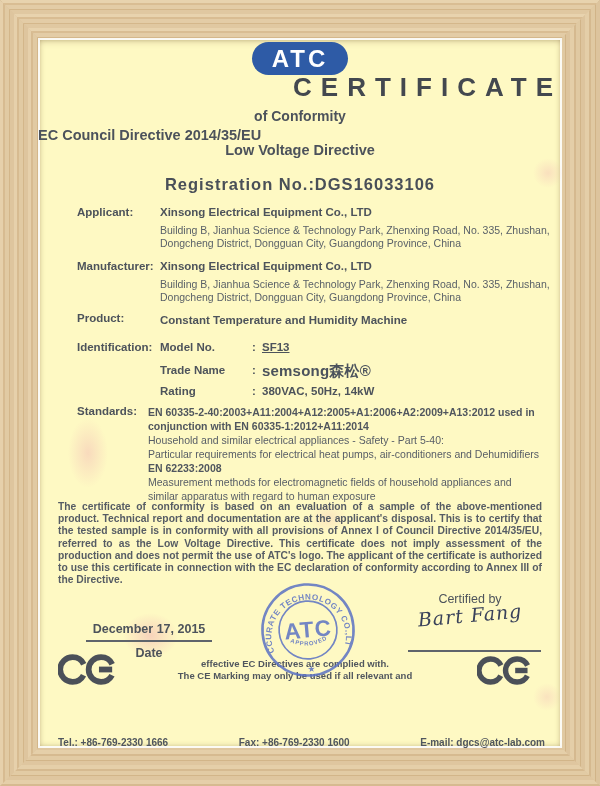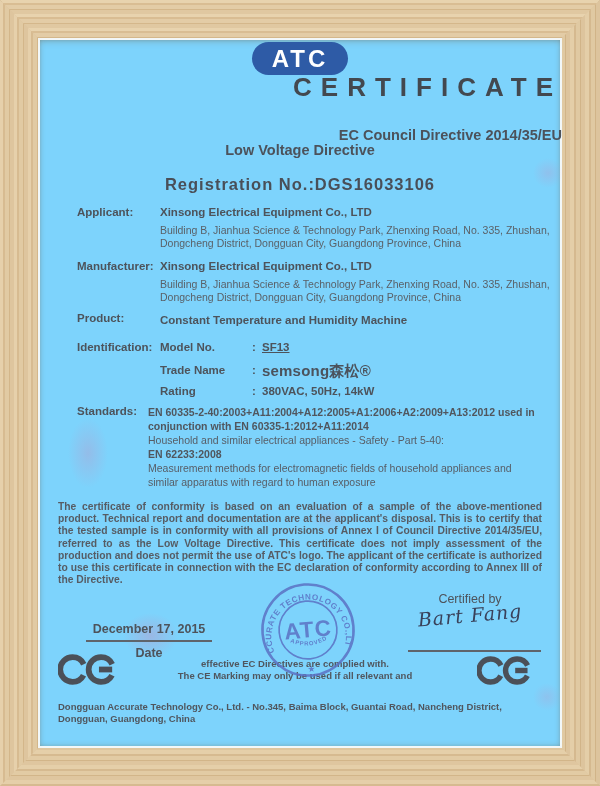--- a/index.html
+++ b/index.html
@@ -9,35 +9,35 @@
   .frame{position:absolute;inset:0;}
   .frame-piece{position:absolute;inset:0;}
   .frame-top{background:repeating-linear-gradient(to bottom,#e8d3ae 0 3px,#d9bd93 3px 5px,#e3cca6 5px 9px,#d4b78b 9px 10px,#e0c8a1 10px 14px);
              clip-path:polygon(0 0,600px 0,562px 38px,38px 38px);}
   .frame-bottom{background:repeating-linear-gradient(to bottom,#e5cfa9 0 4px,#d6ba90 4px 6px,#e2cba4 6px 10px,#d2b589 10px 11px,#dfc69f 11px 15px);
              clip-path:polygon(38px 748px,562px 748px,600px 786px,0 786px);}
   .frame-left{background:repeating-linear-gradient(to right,#e6d0ab 0 3px,#d7bb91 3px 5px,#e1caa3 5px 9px,#d3b68a 9px 10px,#dec59e 10px 14px);
              clip-path:polygon(0 0,38px 38px,38px 748px,0 786px);}
   .frame-right{background:repeating-linear-gradient(to right,#e4cea8 0 4px,#d5b98f 4px 6px,#e0c9a2 6px 10px,#d1b488 10px 11px,#ddc49d 11px 15px);
              clip-path:polygon(562px 38px,600px 0,600px 786px,562px 748px);}
-  .paper{position:absolute;left:38px;top:38px;right:38px;bottom:38px;background:#7dd3fc;
+  .paper{position:absolute;left:38px;top:38px;right:38px;bottom:38px;background:#fef9c3;
          box-shadow:inset 0 0 0 2px rgba(255,255,254,.9),
                     inset 0 5px 7px -3px rgba(120,92,55,.5),
                     inset 0 -4px 6px -3px rgba(120,92,55,.4),
                     inset 4px 0 6px -3px rgba(120,92,55,.35),
                     inset -4px 0 6px -3px rgba(120,92,55,.35);}
   .paper *{position:absolute;}
   .smudge{border-radius:50%;pointer-events:none;}
   .pill{left:50%;top:4px;transform:translateX(-50%);width:96px;height:33px;border-radius:17px;
         background:#2e5ba6;color:#fff;font-weight:bold;font-size:24px;letter-spacing:3px;
         display:flex;align-items:center;justify-content:center;z-index:3;position:absolute;}
   .title{left:0;right:0;top:34px;text-align:right;font-size:26px;font-weight:bold;
          letter-spacing:9px;color:#43484f;z-index:2;}
   .subtitle{left:0;right:0;top:70px;text-align:center;font-size:14px;font-weight:bold;color:#4c525b;}
-  .dir1{left:0;right:0;top:89px;text-align:right;font-size:14.5px;font-weight:bold;color:#4c525b;padding-left:14px;}
+  .dir1{left:0;right:0;top:89px;text-align:left;font-size:14.5px;font-weight:bold;color:#4c525b;}
   .dir2{left:0;right:0;top:104px;text-align:center;font-size:14.5px;font-weight:bold;color:#4c525b;}
   .reg{left:0;right:0;top:137px;text-align:center;font-size:16.5px;font-weight:bold;
        letter-spacing:1px;color:#494f58;}
   .lbl{left:39px;font-weight:bold;font-size:11.5px;color:#4d535b;}
   .val{left:122px;}
   .bname{font-weight:bold;font-size:11.5px;color:#4d535b;}
   .addr{font-size:10.5px;color:#5a6168;width:404px;line-height:12.6px;}
   .subl{font-weight:bold;font-size:11.5px;color:#4d535b;}
   .colon{left:214px;font-weight:bold;font-size:11.5px;color:#4d535b;}
   .subv{left:224px;font-weight:bold;font-size:11.5px;color:#4d535b;}
@@ -82,20 +82,21 @@
     <div class="smudge" style="left:30px;top:380px;width:40px;height:70px;background:radial-gradient(closest-side,rgba(228,110,165,.22),transparent);"></div>
     <div class="smudge" style="left:85px;top:575px;width:55px;height:45px;background:radial-gradient(closest-side,rgba(228,110,165,.28),transparent);"></div>
     <div class="smudge" style="left:495px;top:120px;width:30px;height:30px;background:radial-gradient(closest-side,rgba(228,110,165,.18),transparent);"></div>
     <div class="smudge" style="left:270px;top:465px;width:40px;height:30px;background:radial-gradient(closest-side,rgba(228,110,165,.15),transparent);"></div>
     <div class="smudge" style="left:495px;top:645px;width:28px;height:28px;background:radial-gradient(closest-side,rgba(228,110,165,.16),transparent);"></div>
 
     <div class="pill">
       <span>ATC</span>
     </div>
     <div class="title">CERTIFICATE</div>
+    <div class="subtitle">of Conformity</div>
     <div class="dir1">EC Council Directive 2014/35/EU</div>
     <div class="dir2">Low Voltage Directive</div>
     <div class="reg">Registration No.:DGS16033106</div>
 
     <div class="lbl" style="top:168px;">Applicant:</div>
     <div class="val bname" style="top:168px;">Xinsong Electrical Equipment Co., LTD</div>
     <div class="val addr" style="top:186px;">Building B, Jianhua Science &amp; Technology Park, Zhenxing Road, No. 335, Zhushan, Dongcheng District, Dongguan City, Guangdong Province, China</div>
 
     <div class="lbl" style="top:222px;">Manufacturer:</div>
     <div class="val bname" style="top:222px;">Xinsong Electrical Equipment Co., LTD</div>
@@ -114,20 +115,21 @@
     <div class="tradelogo">semsong森松®</div>
 
     <div class="val subl" style="top:347px;">Rating</div>
     <div class="colon" style="top:347px;">:</div>
     <div class="subv" style="top:347px;">380VAC, 50Hz, 14kW</div>
 
     <div class="lbl" style="top:367px;">Standards:</div>
     <div class="stdblock">
       <div class="stdbold">EN 60335-2-40:2003+A11:2004+A12:2005+A1:2006+A2:2009+A13:2012 used in conjunction with EN 60335-1:2012+A11:2014</div>
       <div>Household and similar electrical appliances - Safety - Part 5-40:</div>
+      <div>Particular requirements for electrical heat pumps, air-conditioners and Dehumidifiers</div>
       <div class="stdbold">EN 62233:2008</div>
       <div>Measurement methods for electromagnetic fields of household appliances and similar apparatus with regard to human exposure</div>
     </div>
 
     <div class="para">The certificate of conformity is based on an evaluation of a sample of the above-mentioned product. Technical report and documentation are at the applicant's disposal. This is to certify that the tested sample is in conformity with all provisions of Annex I of Council Directive 2014/35/EU, referred to as the Low Voltage Directive. This certificate does not imply assessment of the production and does not permit the use of ATC's logo. The applicant of the certificate is authorized to use this certificate in connection with the EC declaration of conformity according to Annex III of the Directive.</div>
 
     <svg class="stamp" viewBox="0 0 100 100">
       <defs>
         <path id="stampArc" d="M 13.5,67.5 A 38,38 0 1 1 86.5,67.5" fill="none"></path>
         <path id="appArc" d="M 32,61.5 Q 50,70 68,61.5" fill="none"></path>
@@ -163,16 +165,20 @@
       <div>effective EC Directives are complied with.</div>
       <div>The CE Marking may only be used if all relevant and</div>
     </div>
 
     <svg class="ce-right" viewBox="0 0 70 40" width="54" height="31">
       <circle cx="17.5" cy="20" r="15" fill="none" stroke="#4b5058" stroke-width="7" stroke-dasharray="79.8 14.4" stroke-dashoffset="-7.2"></circle>
       <circle cx="52" cy="20" r="15" fill="none" stroke="#4b5058" stroke-width="7" stroke-dasharray="79.8 14.4" stroke-dashoffset="-7.2"></circle>
       <line x1="49.5" y1="20" x2="65.5" y2="20" stroke="#4b5058" stroke-width="7"></line>
     </svg>
 
-    <div class="footaddr">Dongguan Accurate Technology Co., Ltd. - No.345, Baima Block, Guantai Road, Nancheng District, Dongguan, Guangdong, China</div>
+    <div class="contact">
+      <span>Tel.: +86-769-2330 1666</span>
+      <span>Fax: +86-769-2330 1600</span>
+      <span>E-mail: dgcs@atc-lab.com</span>
+    </div>
 
   </div>
 </div>
 
 </body></html>

